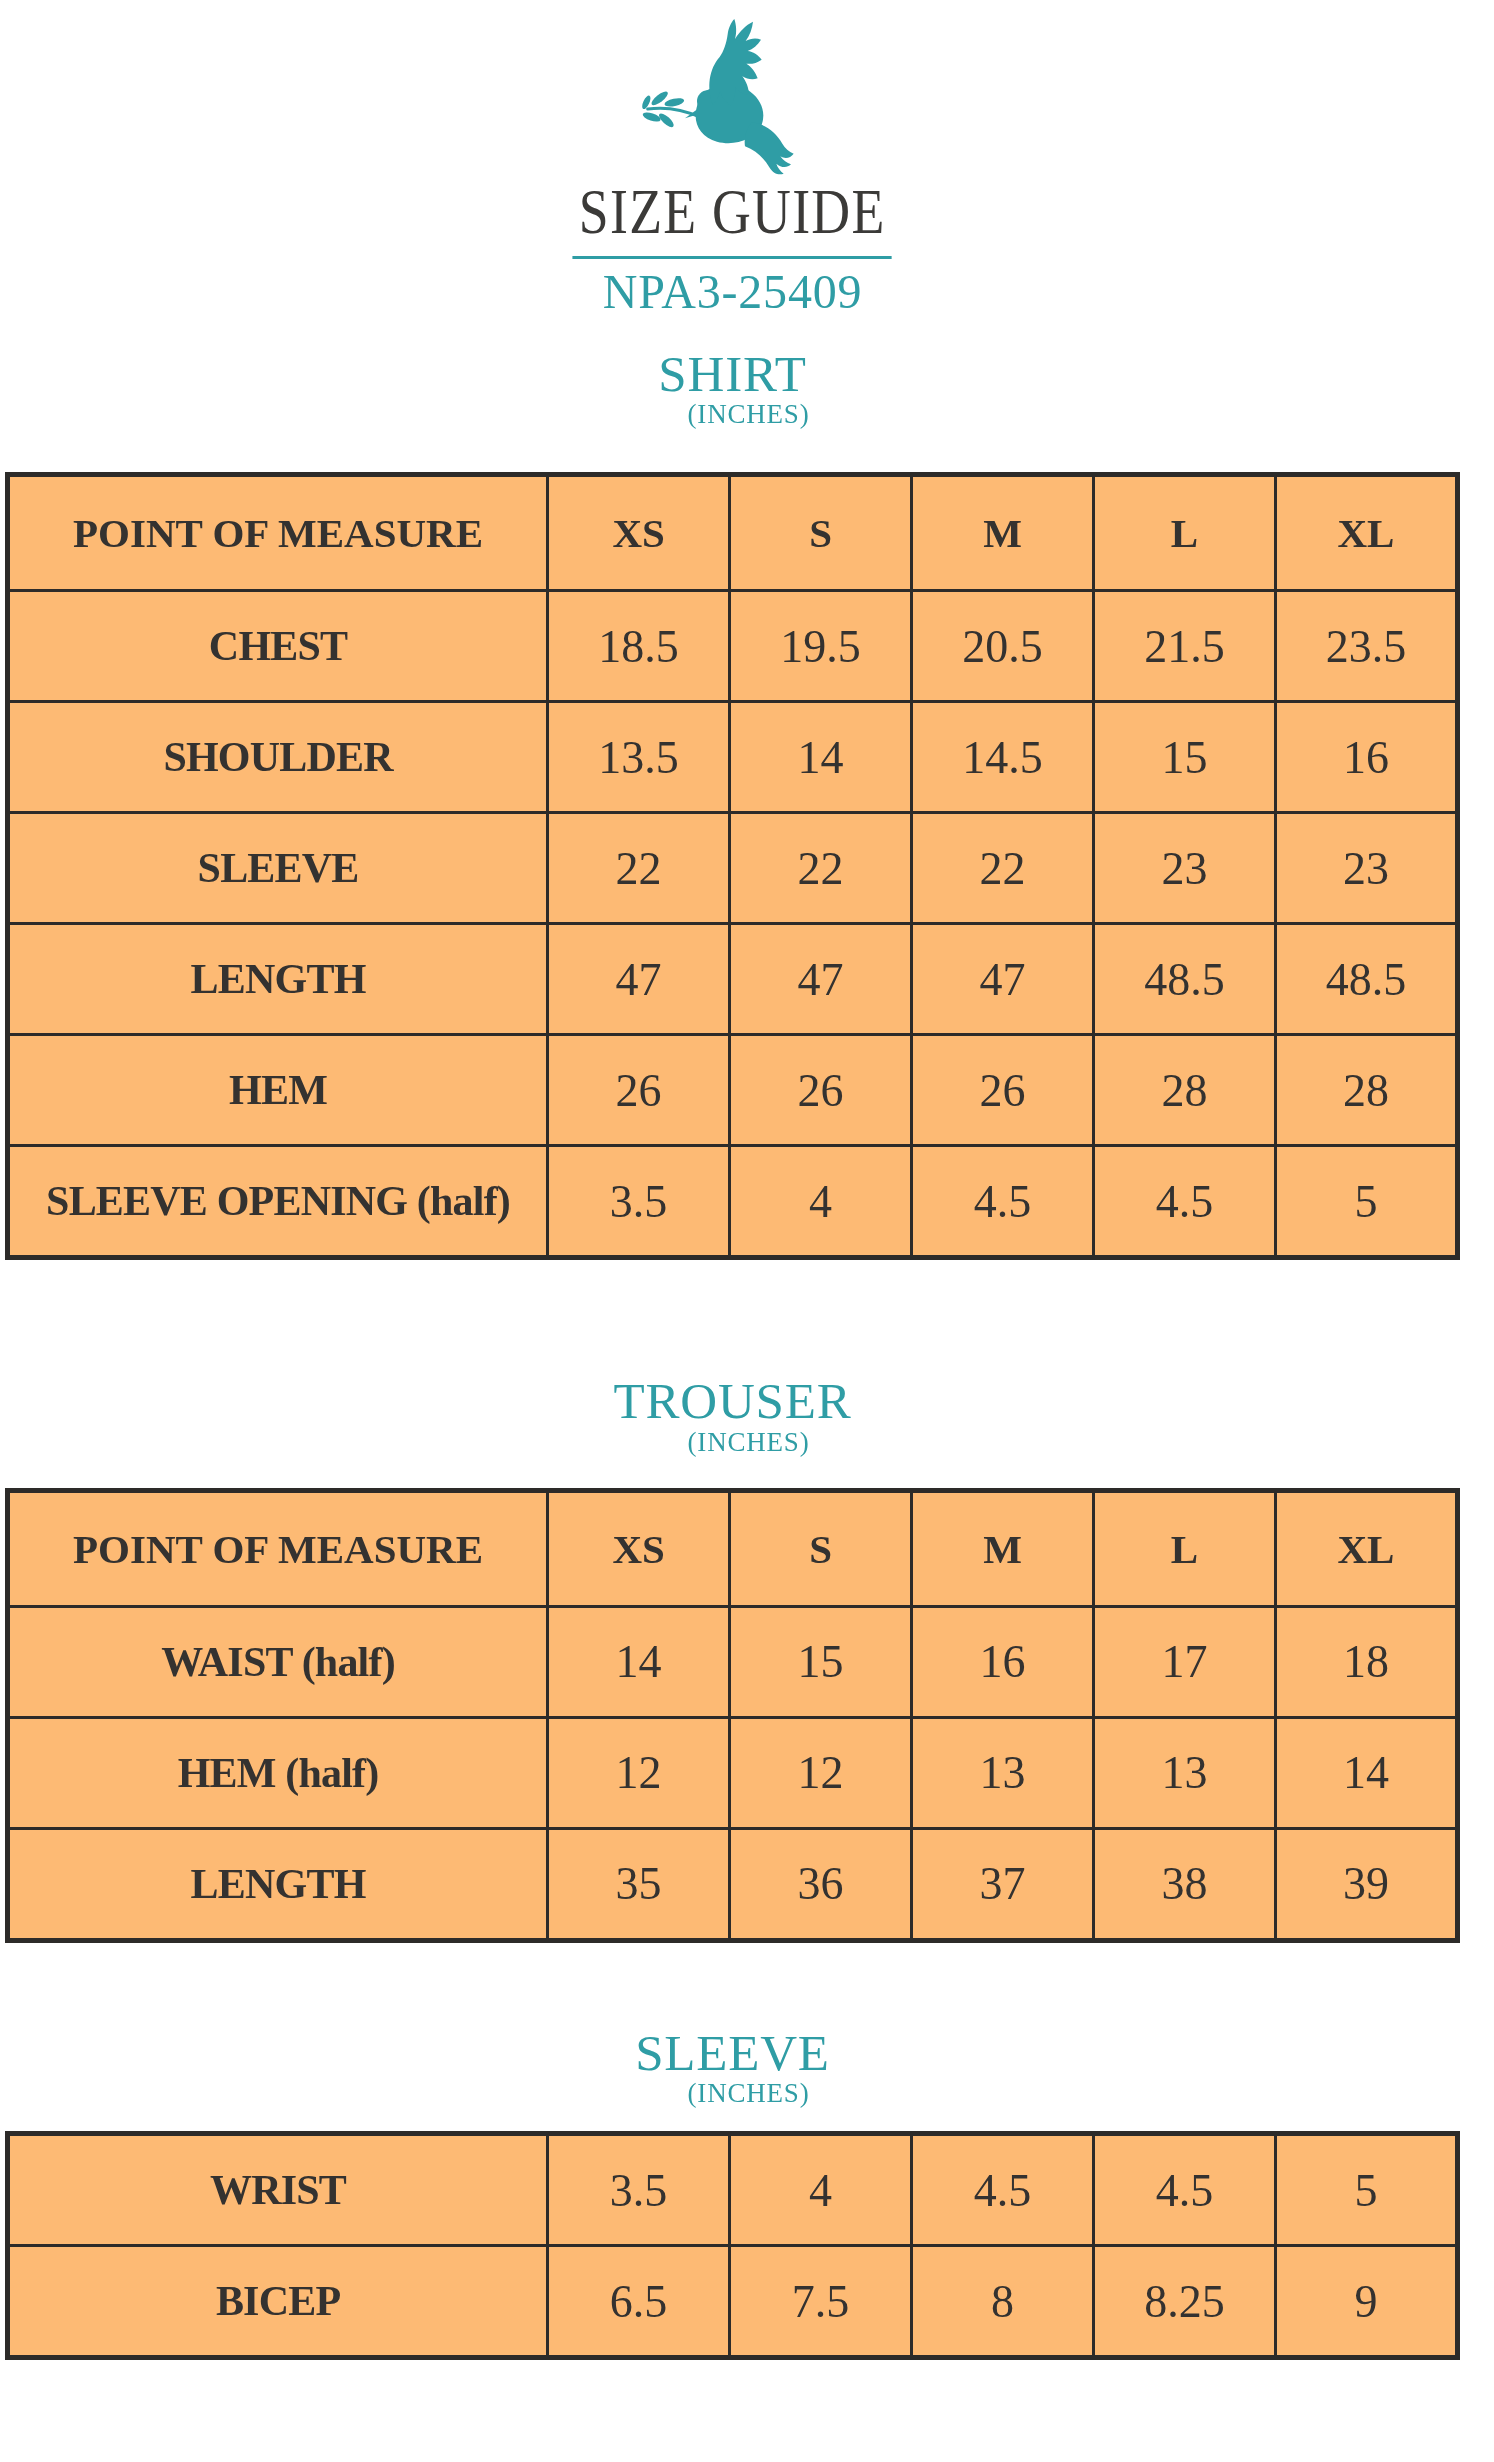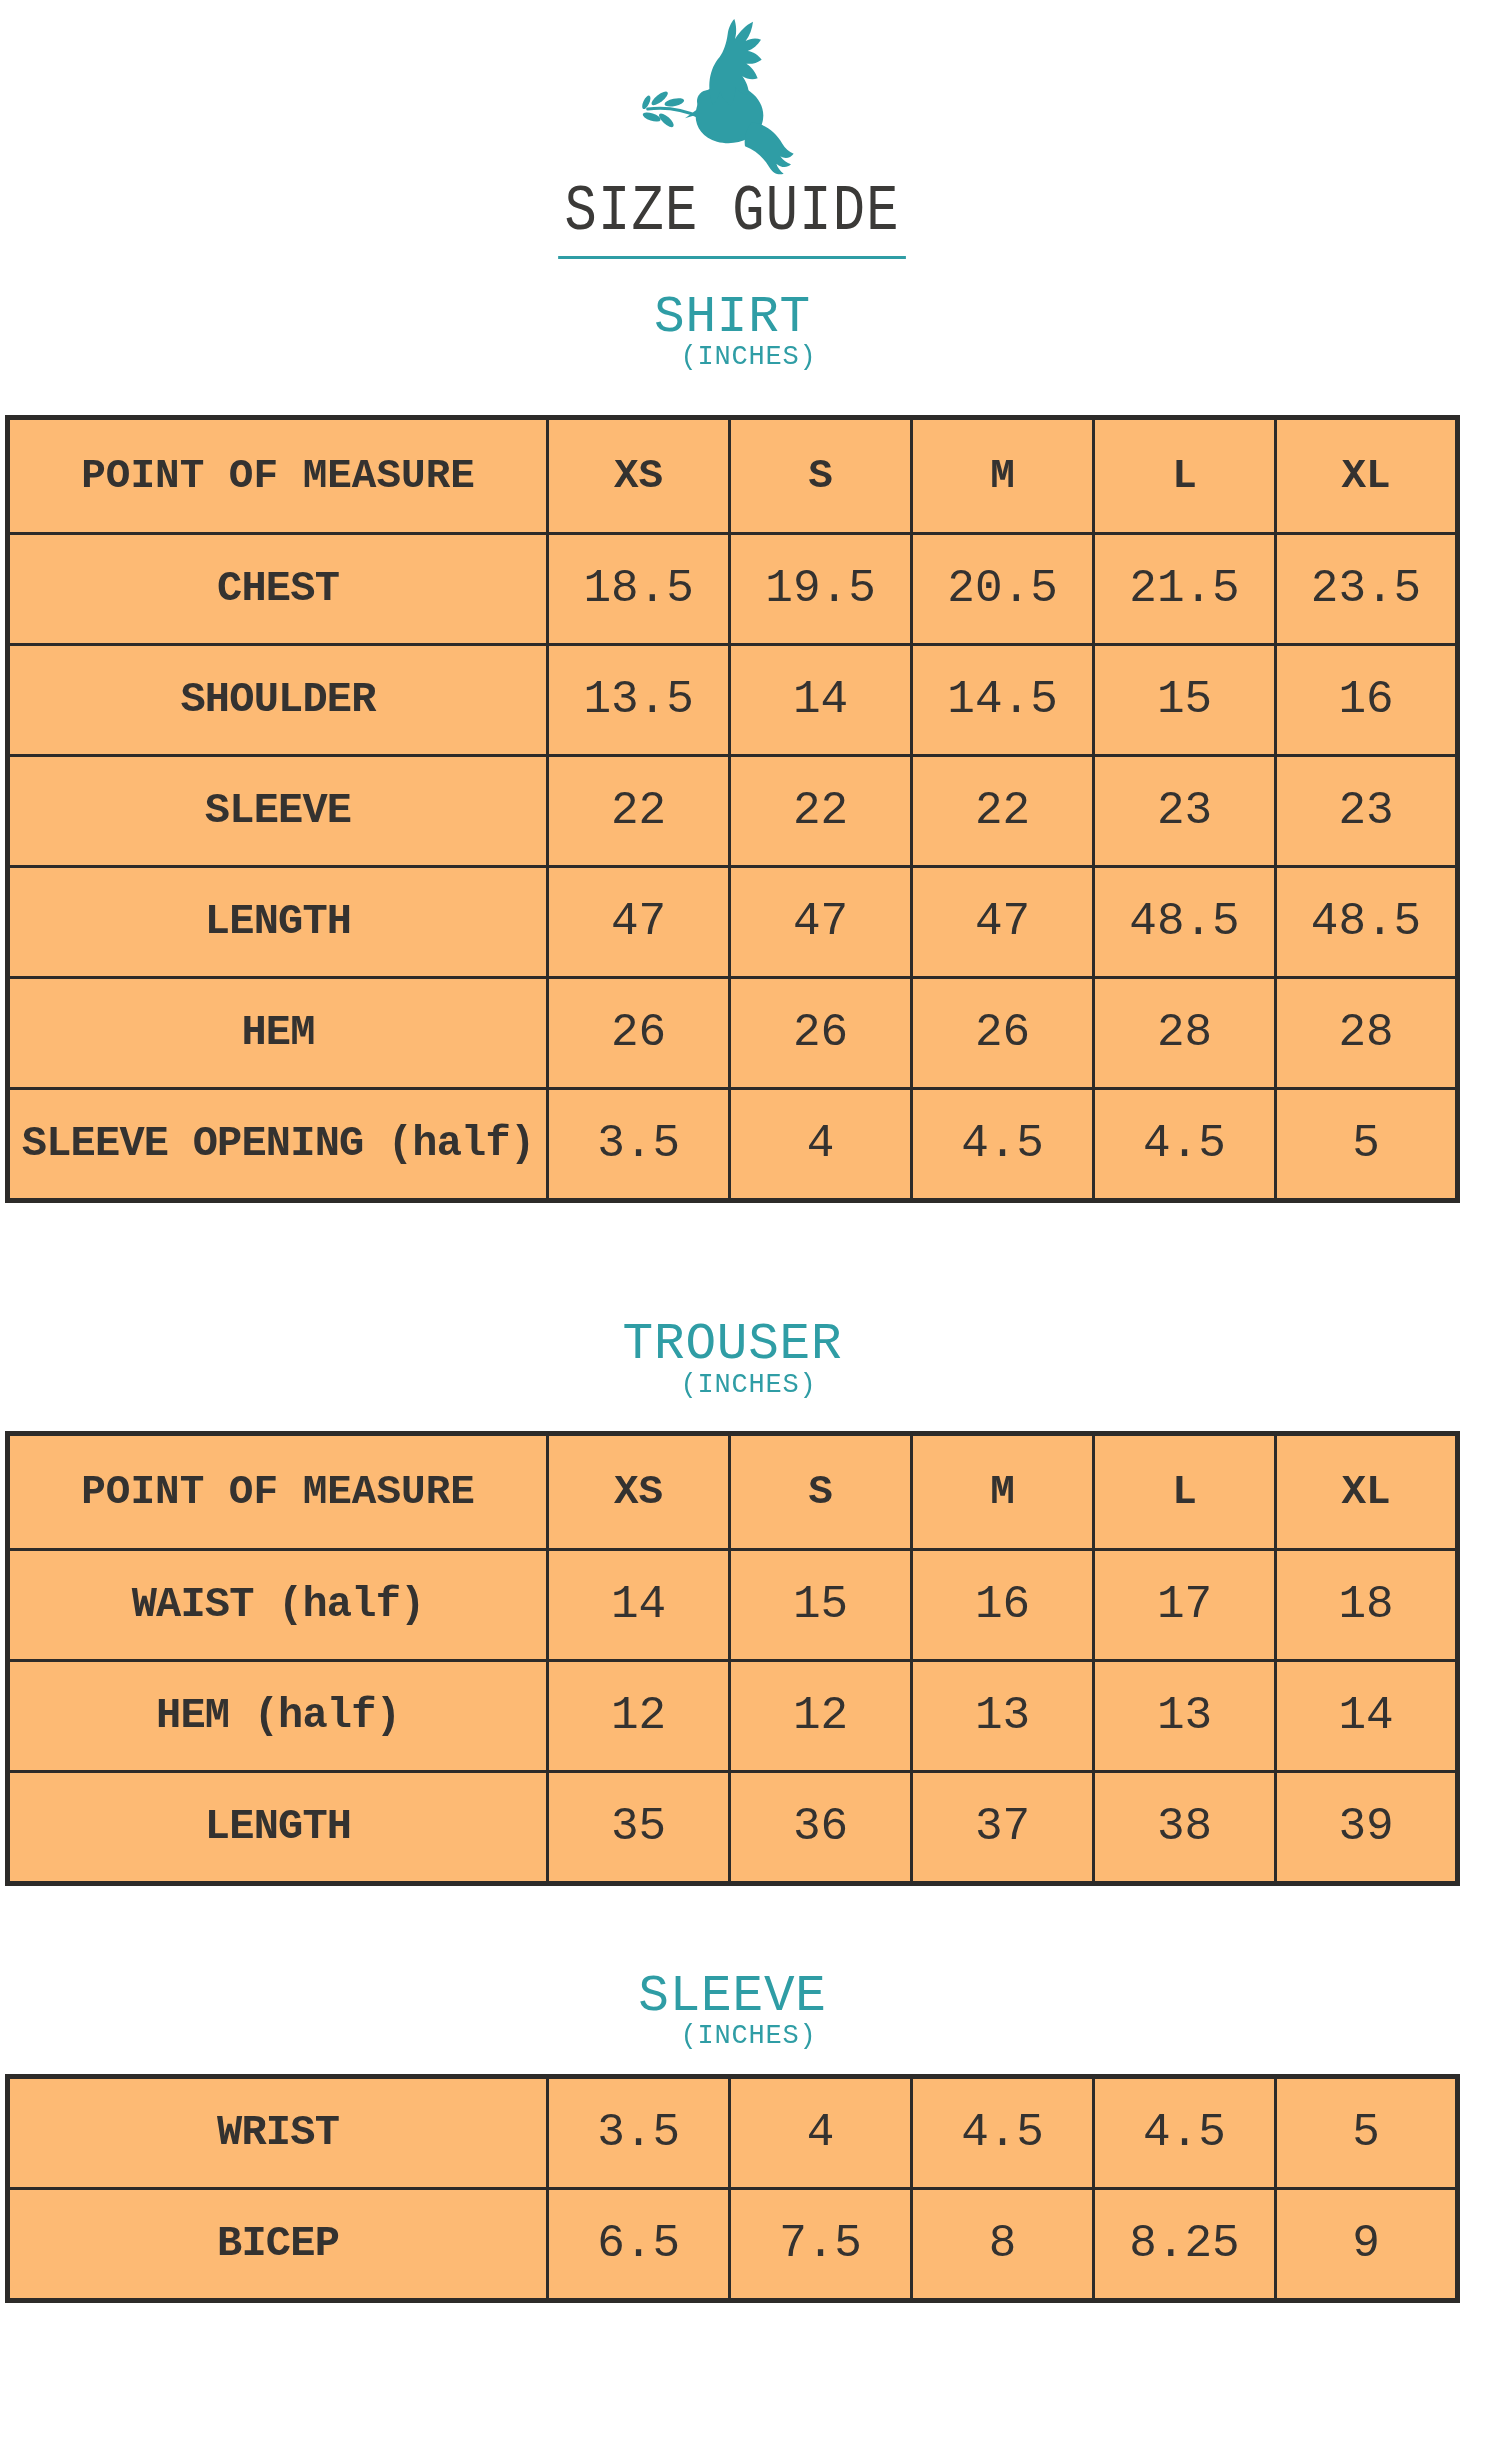--- a/index.html
+++ b/index.html
@@ -1,21 +1,21 @@
 <!DOCTYPE html>
 <html style="font-size:12px"><head>
 <meta charset="utf-8">
 <style>
   html,body{margin:0;padding:0;}
   body{
     width:1495px;height:2462px;background:#ffffff;
     font-family:"Liberation Serif","DejaVu Serif",serif;
     color:#343230;
   }
-  .page{width:1465px;padding-top:16.6px;box-sizing:border-box;font-family:Liberation Mono, monospace;}
+  .page{width:1465px;padding-top:16.6px;box-sizing:border-box;}
 
   
   .logo{width:200px;margin:0 auto;}
   .logo svg{display:block;}
 
   
   .title{
     display:table;margin:3px auto 0;padding:0 7.6px 12px;
     font-size:64px;line-height:1;font-weight:normal;
     letter-spacing:1.5px;color:#3b3a38;
@@ -82,20 +82,21 @@
         <path d="M104,114 C124,100 156,98 176,112 C194,125 200,146 192,164 C182,184 152,194 126,187 C102,181 90,160 95,138 C97,128 100,120 104,114 Z"></path>
 
         <path d="M120,132 C110,106 114,78 130,60 C136,52 140,40 142,26 C143,17 147,8 152,3 C155,12 156,23 153,33 C160,22 169,12 180,7 C179,17 175,28 169,36 C176,32 185,31 192,34 C187,42 180,48 172,51 C180,52 188,57 193,64 C186,69 178,71 170,70 C178,75 184,83 187,92 C179,95 171,93 164,89 C170,97 174,107 174,117 C166,117 158,112 153,105 C154,115 152,125 147,133 C139,128 133,120 131,111 C128,120 124,128 120,132 Z"></path>
 
         <path d="M178,158 C198,160 214,172 224,190 C228,197 234,202 241,205 C236,212 228,213 221,209 C225,215 231,219 237,221 C231,227 222,226 215,220 C217,226 221,231 226,235 C218,238 210,234 205,226 C196,211 184,200 168,194 C166,182 170,168 178,158 Z"></path>
       </g>
     </svg>
   </div>
 
   <h1 class="title">SIZE GUIDE</h1>
+  <div class="code">NPA3-25409</div>
 
   <section class="sec-shirt">
     <h2 class="s-title">SHIRT</h2>
     <div class="units">(INCHES)</div>
     <table class="size-table">
       <colgroup>
           <col class="c-label">
           <col class="c-size">
           <col class="c-size">
           <col class="c-size">

